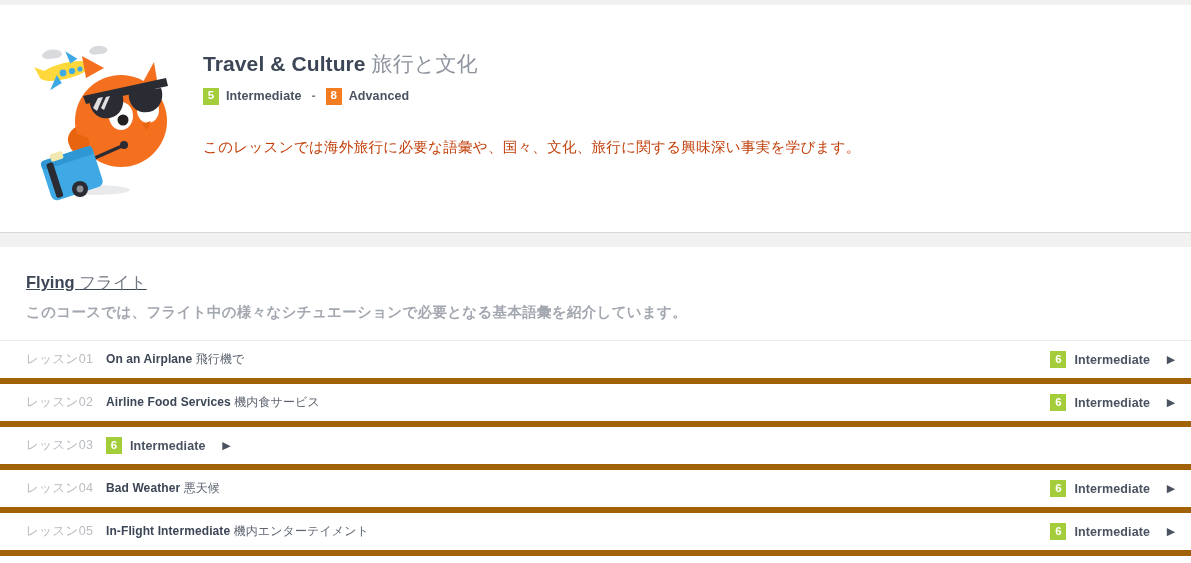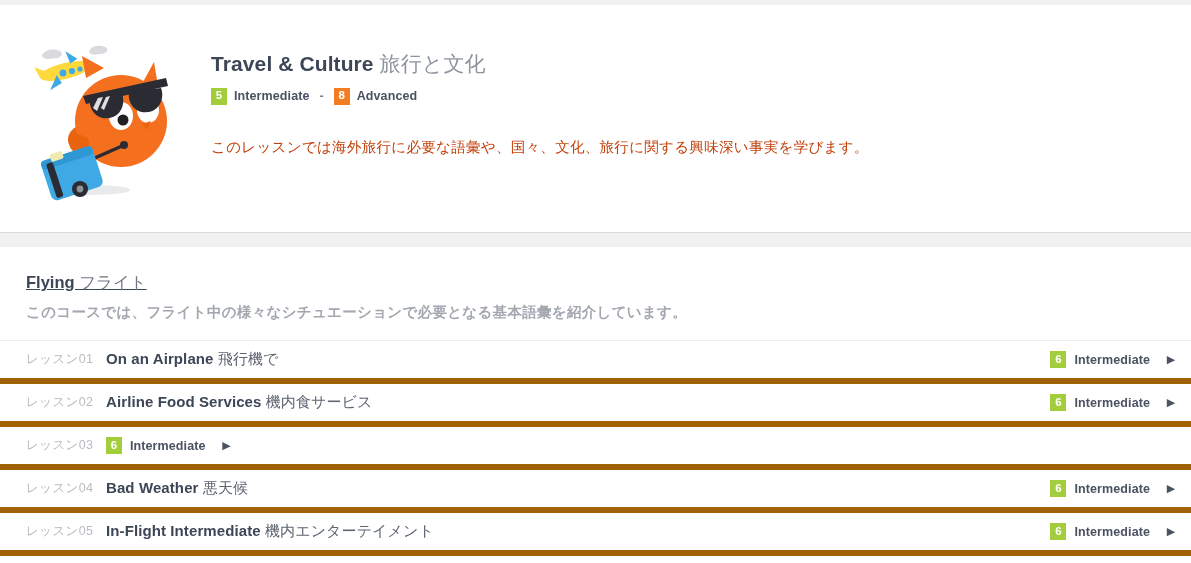--- a/index.html
+++ b/index.html
@@ -34,21 +34,21 @@
   .mascot {
     position: absolute;
     left: 26px;
     top: 33px;
     width: 165px;
     height: 165px;
   }
 
   .header-text {
     position: absolute;
-    left: 211px;
+    left: 203px;
     top: 44px;
     right: 40px;
   }
 
   .course-title {
     font-size: 21px;
     font-weight: 600;
     letter-spacing: .1px;
     color: #3c4656;
     line-height: 30px;
@@ -156,21 +156,21 @@
     cursor: pointer;
   }
   .lesson-no {
     font-size: 12.5px;
     color: #b9bcc1;
     letter-spacing: .4px;
     width: 80px;
     flex: 0 0 80px;
   }
   .lesson-title {
-    font-size: 15px;
+    font-size: 12px;
     font-weight: 600;
     color: #3c4656;
     letter-spacing: .1px;
     flex: 1 1 auto;
     white-space: nowrap;
     overflow: hidden;
   }
   .lesson-title .jp {
     color: #5e6571;
     font-weight: 500;

